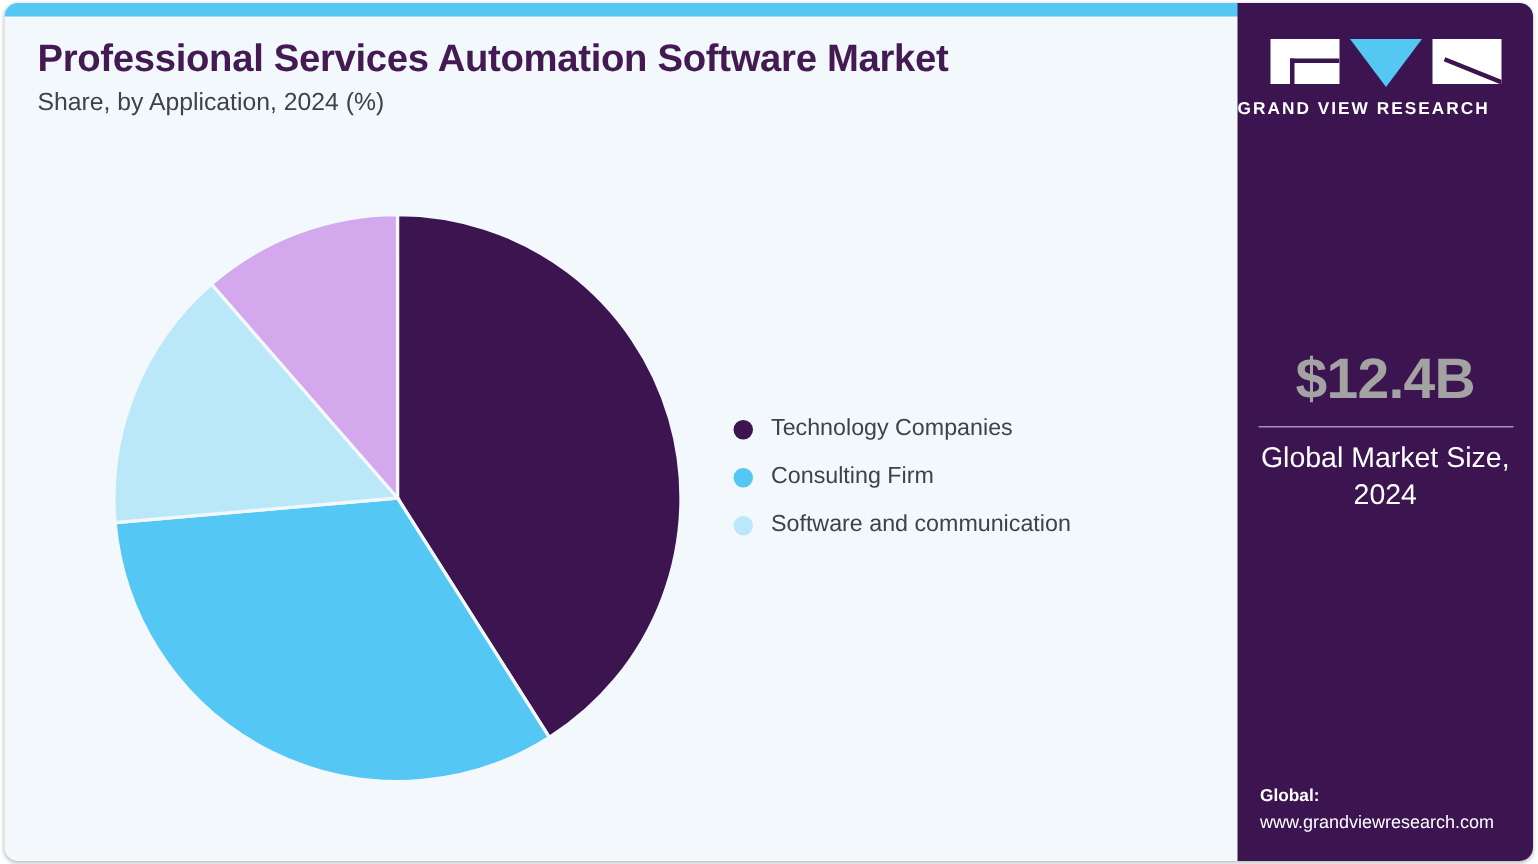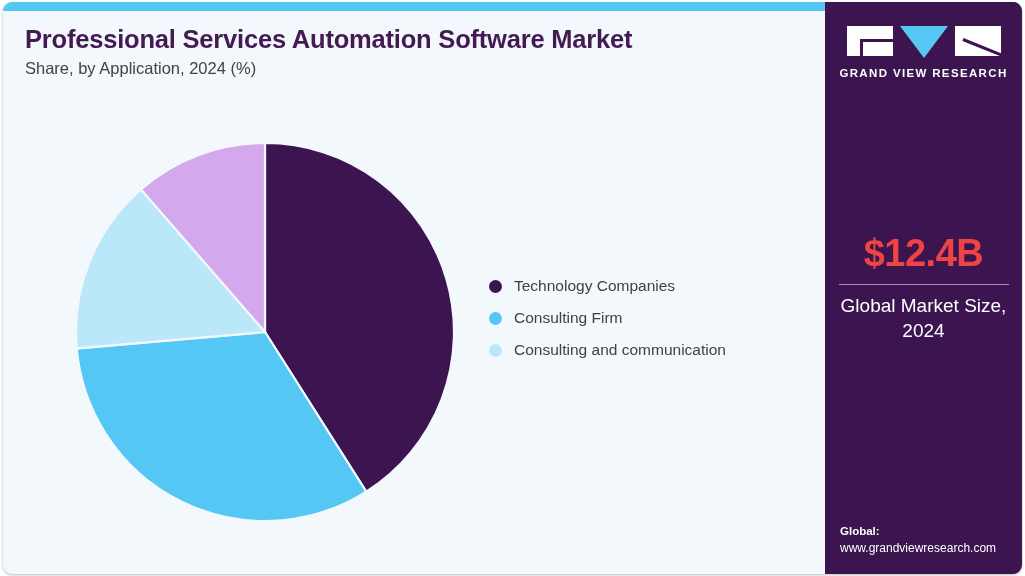--- a/index.html
+++ b/index.html
@@ -120,21 +120,20 @@
     width: 197px;
     height: 100%;
     background: #3b1450;
   }
 
   .logo-block {
     position: absolute;
     left: 0;
     top: 24px;
     width: 100%;
-    text-align: center;
   }
   .logo-marks {
     display: flex;
     justify-content: center;
     align-items: flex-start;
     gap: 7px;
     height: 30px;
   }
   .logo-g, .logo-r {
     position: relative;
@@ -190,21 +189,21 @@
   .stat-block {
     position: absolute;
     left: 0;
     top: 232px;
     width: 100%;
     text-align: center;
   }
   .stat-value {
     font-size: 38px;
     font-weight: bold;
-    color: #ef4444;
+    color: #a3a3a3;
     letter-spacing: -0.5px;
     line-height: 1;
   }
   .stat-rule {
     width: 170px;
     height: 1px;
     background: #a98fba;
     margin: 12px auto 9px auto;
   }
   .stat-label {
@@ -266,21 +265,21 @@
           <span class="legend-label">Technology Companies</span>
         </div>
 
         <div class="legend-item">
           <span class="legend-swatch" style="background: rgb(85, 199, 244);"></span>
           <span class="legend-label">Consulting Firm</span>
         </div>
 
         <div class="legend-item">
           <span class="legend-swatch" style="background: rgb(187, 232, 249);"></span>
-          <span class="legend-label">Consulting and communication</span>
+          <span class="legend-label">Software and communication</span>
         </div>
 
 
       </div>
     </div>
 
     <div class="sidebar">
 
       <div class="logo-block">
         <div class="logo-marks">

